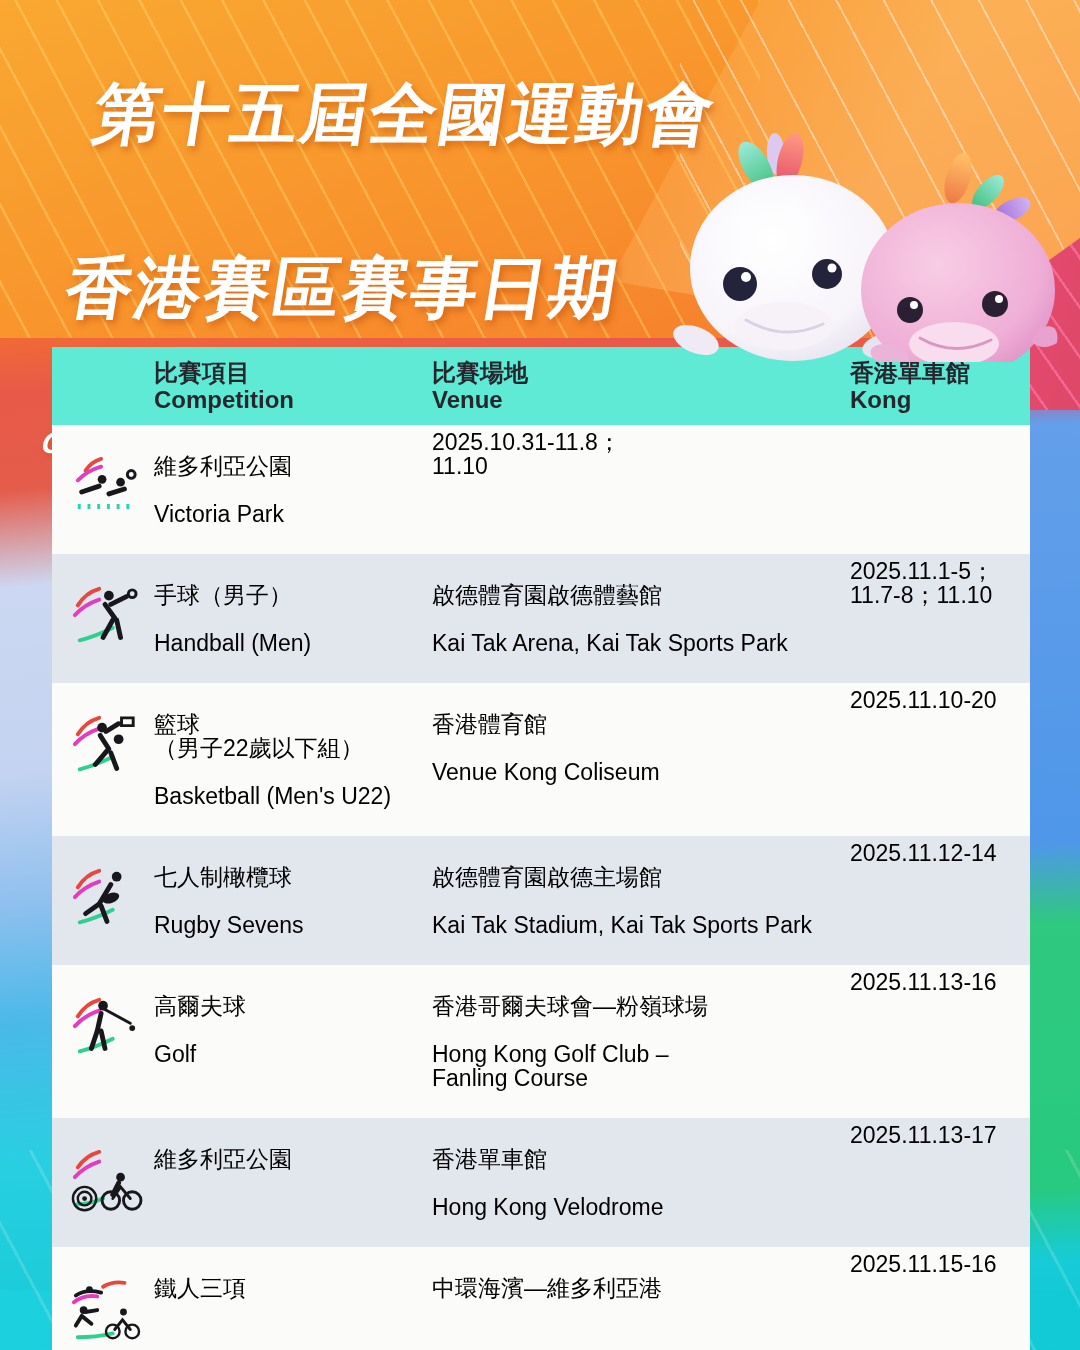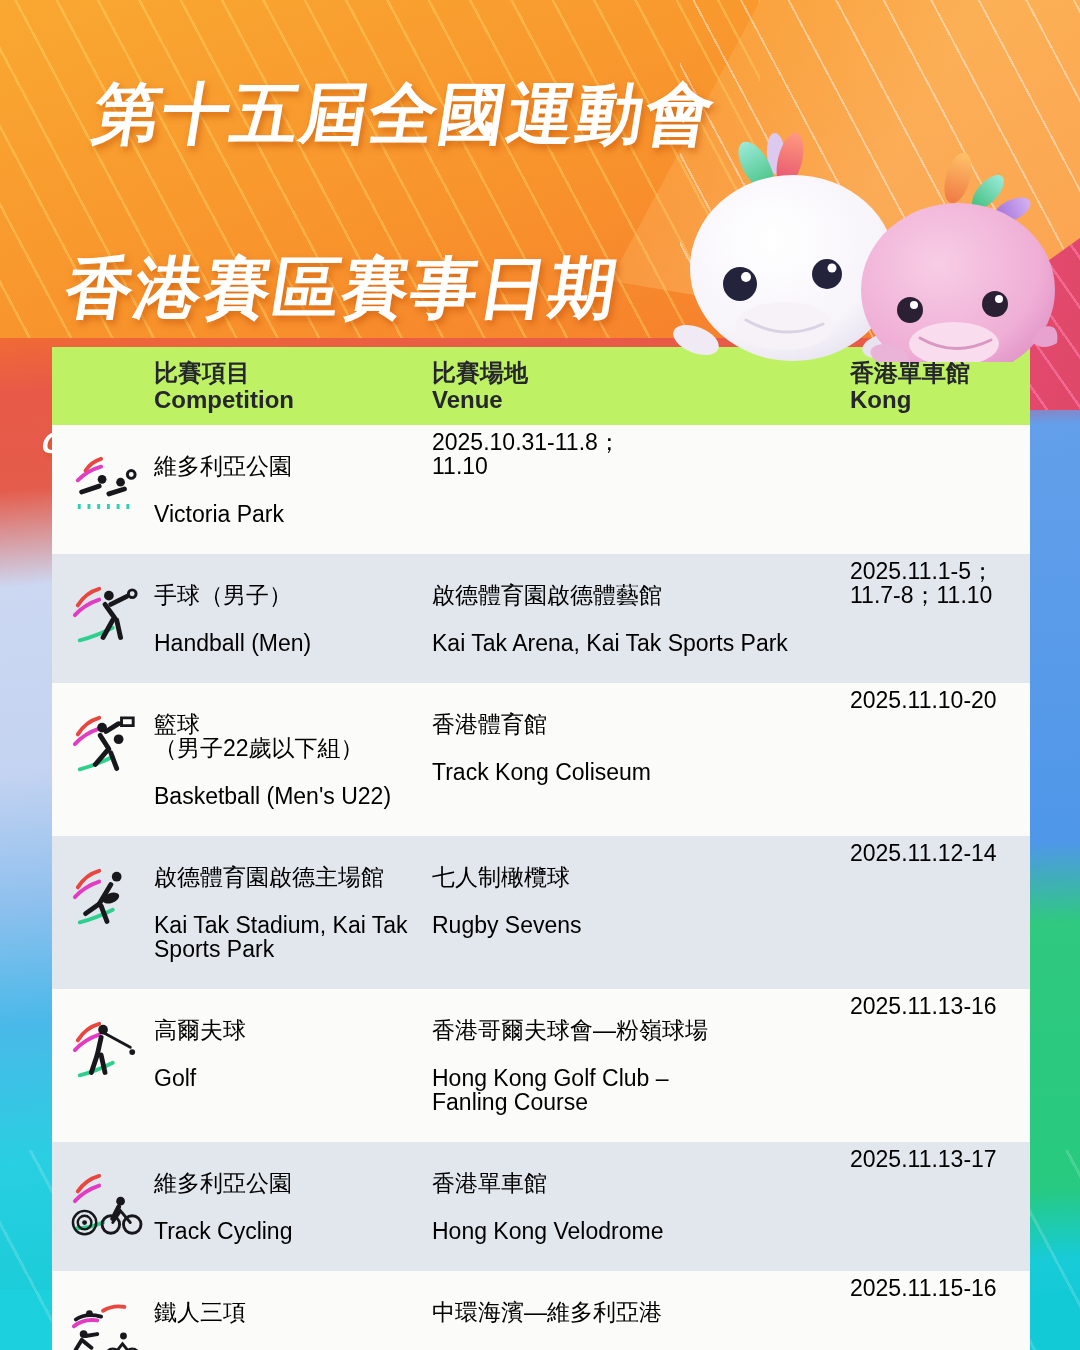--- a/index.html
+++ b/index.html
@@ -35,21 +35,21 @@
   .title-zh{font-size:67px;font-weight:bold;line-height:1.3;letter-spacing:2px;
     text-shadow:3px 4px 7px rgba(190,75,0,.55);white-space:pre-line;}
   .title-en{margin-top:18px;font-size:30px;font-weight:bold;font-style:italic;line-height:1.25;
     letter-spacing:.5px;text-shadow:2px 3px 5px rgba(190,75,0,.45);white-space:pre-line;}
 
   
   .mascots{position:absolute;left:658px;top:126px;width:404px;height:236px;z-index:6;}
 
   
   .sched{position:absolute;left:52px;top:347px;width:978px;z-index:4;}
-  .t-head{display:grid;grid-template-columns:102px 278px 418px 180px;background:#bef264;
+  .t-head{display:grid;grid-template-columns:102px 278px 418px 180px;background:#5eead4;
     min-height:78px;align-items:center;}
   .t-head .hcell{padding:10px 0;}
   .t-head .zh{font-size:24px;font-weight:bold;color:#26262e;line-height:27px;}
   .t-head .en{font-size:24px;font-weight:bold;color:#26262e;line-height:27px;}
   .t-body .t-row{display:grid;grid-template-columns:102px 278px 418px 180px;padding:5px 0 4px;}
   .t-body .t-row:nth-child(odd){background:#fbfcf9;}
   .t-body .t-row:nth-child(even){background:#e2e7ee;}
   .cell{color:#000000;font-size:23px;line-height:24px;white-space:pre-line;}
   .cell .zh,.cell .en{white-space:pre-line;}
   .sport-icon{display:block;width:76px;height:70px;margin:1px 0 0 15px;}
@@ -221,45 +221,45 @@
                 <path class="bk" d="M42 41 L48 57"></path>
               </svg></span>
     </div>
     <div class="cell comp">
       <div class="zh">籃球
 （男子22歲以下組）</div>
       <div class="en">Basketball (Men's U22)</div>
     </div>
     <div class="cell venue">
       <div class="zh">香港體育館</div>
-      <div class="en">Track Kong Coliseum</div>
+      <div class="en">Venue Kong Coliseum</div>
     </div>
     <div class="cell date">2025.11.10-20</div>
   </div>
 
   <div class="t-row">
     <div class="cell icon-cell">
       <span class="sport-icon"><svg viewBox="0 0 72 72">
                 <path class="sw r" d="M8 22 Q16 9 30 5"></path>
                 <path class="sw m" d="M5 32 Q15 21 30 16"></path>
                 <path class="sw g" d="M10 58 Q26 54 44 45"></path>
                 <circle class="bf" cx="48" cy="11" r="5"></circle>
                 <path class="bk" d="M42 19 L30 39"></path>
                 <ellipse class="bf" cx="42" cy="33" rx="9" ry="5" transform="rotate(-20 42 33)"></ellipse>
                 <path class="bk" d="M30 39 L16 49"></path>
                 <path class="bk" d="M32 41 L38 57"></path>
               </svg></span>
     </div>
+    <div class="cell comp">
+      <div class="zh">七人制橄欖球</div>
+      <div class="en">Rugby Sevens</div>
+    </div>
     <div class="cell venue">
       <div class="zh">啟德體育園啟德主場館</div>
       <div class="en">Kai Tak Stadium, Kai Tak Sports Park</div>
-    </div>
-    <div class="cell comp">
-      <div class="zh">七人制橄欖球</div>
-      <div class="en">Rugby Sevens</div>
     </div>
     <div class="cell date">2025.11.12-14</div>
   </div>
 
   <div class="t-row">
     <div class="cell icon-cell">
       <span class="sport-icon"><svg viewBox="0 0 72 72">
                 <path class="sw r" d="M8 22 Q16 9 30 5"></path>
                 <path class="sw m" d="M5 32 Q15 21 30 16"></path>
                 <path class="sw g" d="M10 58 Q26 54 44 45"></path>
@@ -294,21 +294,20 @@
                 <circle class="bf" cx="15" cy="52" r="2.5"></circle>
                 <circle cx="42" cy="54" r="9" fill="none" stroke="#17171c" stroke-width="3"></circle>
                 <circle cx="64" cy="54" r="9" fill="none" stroke="#17171c" stroke-width="3"></circle>
                 <path d="M44 52 L52 40 L62 52" fill="none" stroke="#17171c" stroke-width="3" stroke-linecap="round"></path>
                 <circle class="bf" cx="52" cy="30" r="4.5"></circle>
                 <path class="bk" d="M50 36 L44 48"></path>
               </svg></span>
     </div>
     <div class="cell comp">
       <div class="zh">維多利亞公園</div>
-      <div class="en">Track Cycling</div>
     </div>
     <div class="cell venue">
       <div class="zh">香港單車館</div>
       <div class="en">Hong Kong Velodrome</div>
     </div>
     <div class="cell date">2025.11.13-17</div>
   </div>
 
   <div class="t-row">
     <div class="cell icon-cell">

